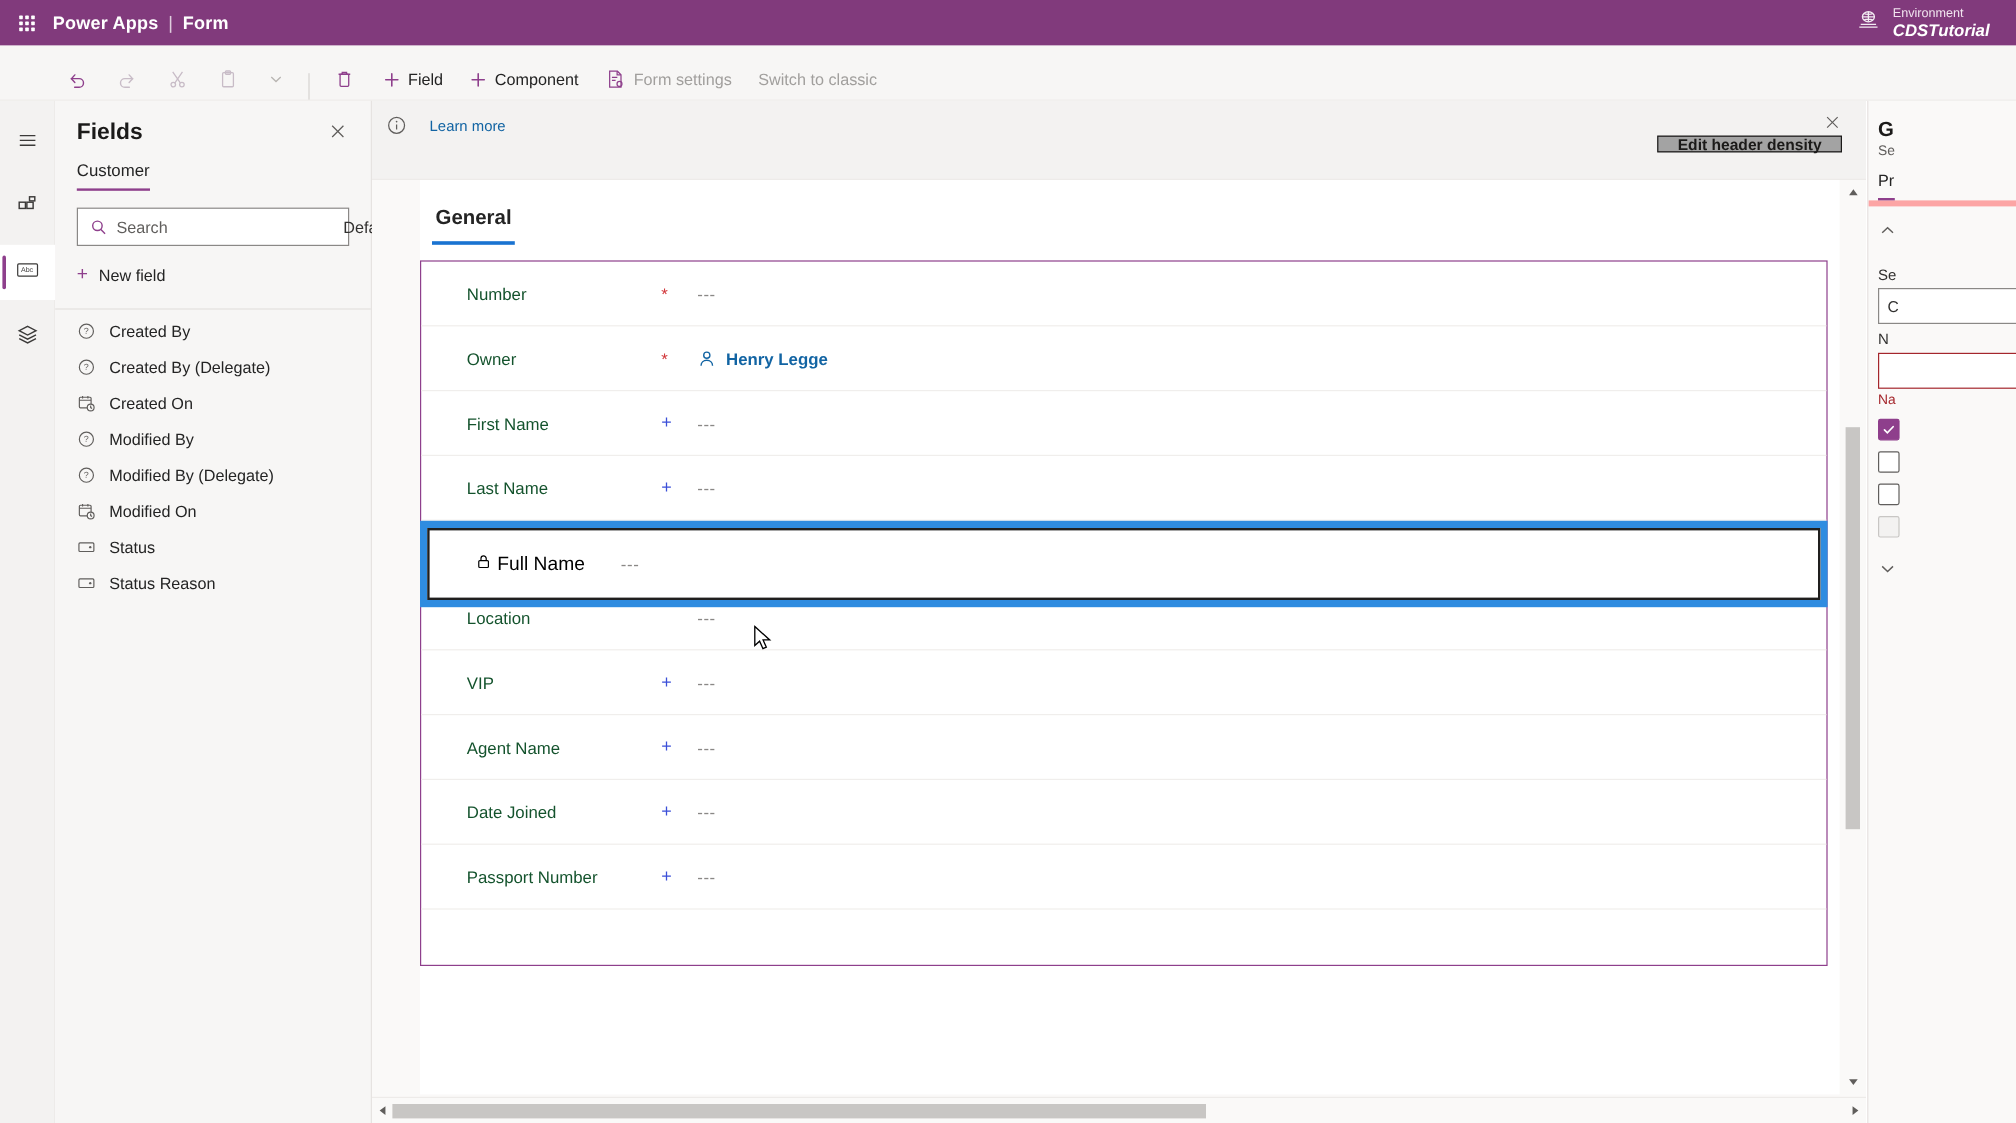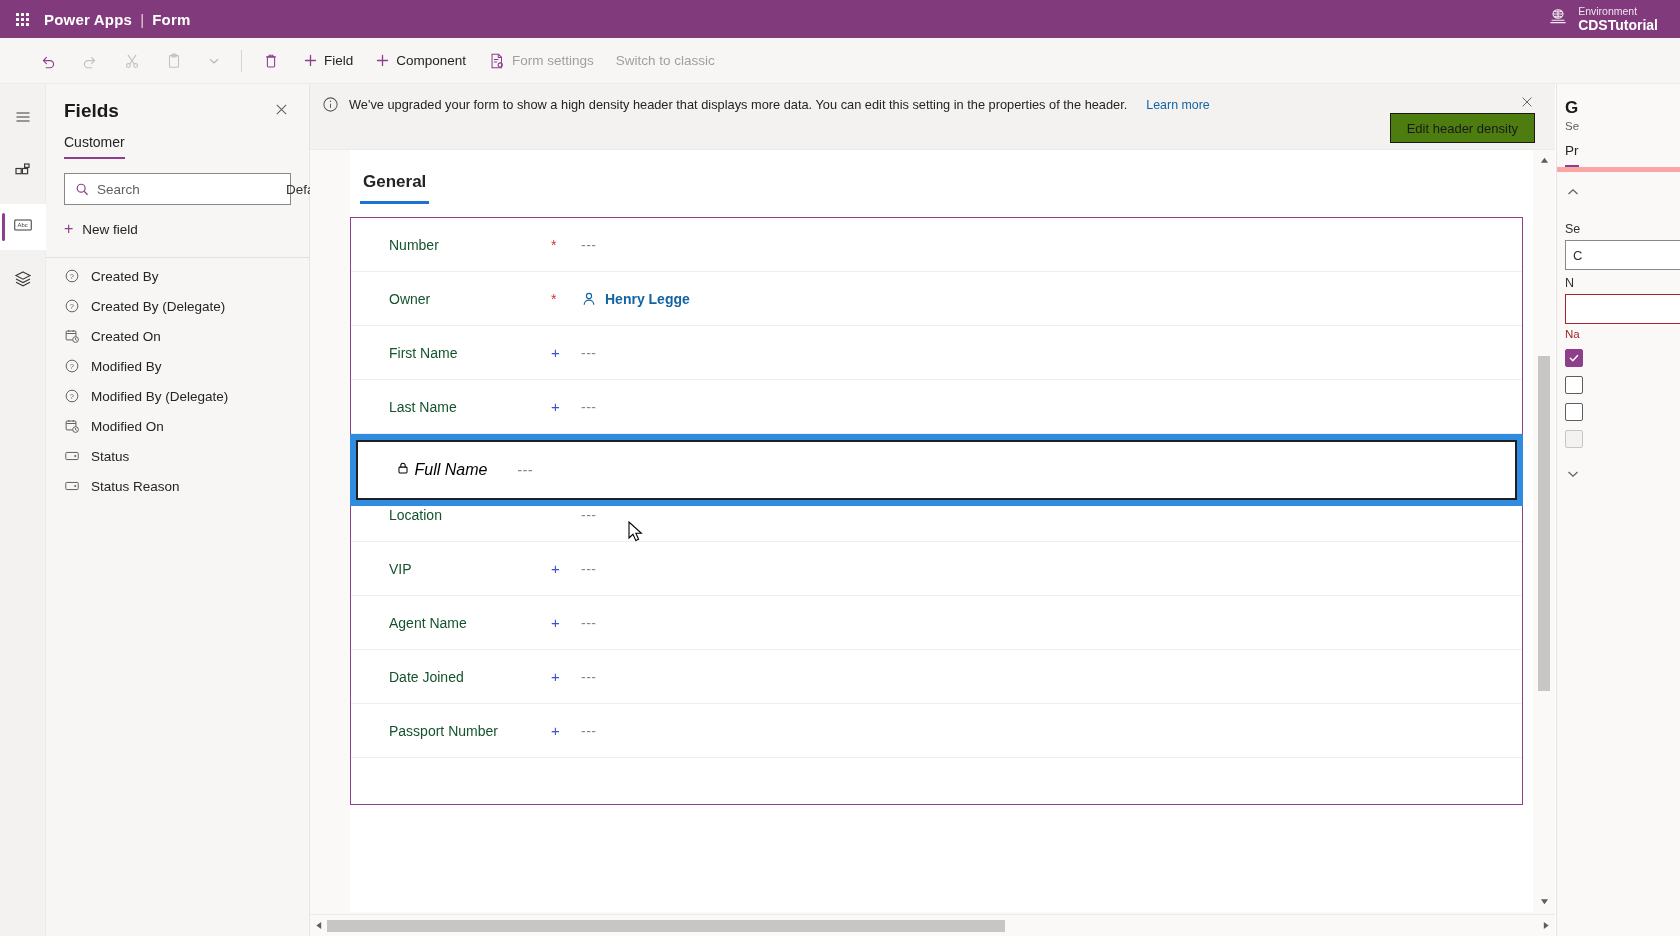--- a/index.html
+++ b/index.html
@@ -21,27 +21,27 @@
   .waffle-grid i { background: #ffffff; width: 3px; height: 3px; display: block; border-radius: 0.5px; }
   .brand { color: #ffffff; font-size: 15px; font-weight: bold; letter-spacing: .2px; display: flex; align-items: center; gap: 8px; }
   .brand .sep { font-weight: 400; opacity: .75; }
   .env-wrap {
     position: absolute; right: 22px; top: 0; height: 38px;
     display: flex; align-items: center; gap: 10px;
   }
   .env-icon { color: #ffffff; opacity: .9; }
   .env-text { line-height: 1.15; }
   .env-label { color: #f1e4ef; font-size: 10.5px; }
-  .env-name { color: #ffffff; font-size: 14px; font-weight: bold; }
+  .env-name { color: #ffffff; font-size: 14px; font-weight: bold; font-style: italic; }
 
   
   .cmdbar {
     position: absolute; top: 38px; left: 0; width: 1680px; height: 46px;
     background: #f7f6f5; border-bottom: 1px solid #edebe9;
-    display: flex; align-items: center; padding-left: 28px; gap: 2px;
+    display: flex; align-items: flex-end; padding-left: 44px; gap: 2px;
   }
   .cmd {
     display: flex; align-items: center; gap: 6px;
     height: 34px; padding: 0 10px; font-size: 13.5px; color: #242424;
     cursor: pointer; border-radius: 2px; white-space: nowrap;
   }
   .cmd.disabled { color: #a19f9d; cursor: default; }
   .cmd.icononly { padding: 0 11px; }
   .cmd svg { display: block; }
   .cmd-div { width: 1px; height: 22px; background: #d6d3d1; margin: 0 7px; }
@@ -120,24 +120,24 @@
     border-bottom: 1px solid #edebe9;
   }
   .notice-row { display: flex; align-items: center; gap: 10px; padding: 12px 0 0 12px; }
   .notice-ic { color: #605e5c; line-height: 0; flex: 0 0 auto; }
   .notice-text { font-size: 12.8px; color: #242424; }
   .notice-link { color: #1264a3; text-decoration: none; margin-left: 9px; font-size: 12.4px; cursor: pointer; }
   .notice-close {
     position: absolute; right: 18px; top: 8px; color: #605e5c; cursor: pointer; line-height: 0; padding: 3px;
   }
   .edit-density {
-    position: absolute; right: 20px; top: 29px; height: 30px; padding: 0 16px;
-    background: #4d7c0f; border: 1px solid #1b1a19; font-size: 13px; color: #1b1a19;
+    position: absolute; right: 20px; top: 29px; height: 14px; padding: 0 16px;
+    background: #a3a3a3; border: 1px solid #1b1a19; font-size: 13px; color: #1b1a19;
     font-family: "Liberation Sans", sans-serif; cursor: pointer;
-    display: flex; align-items: center; font-weight: 400;
+    display: flex; align-items: center; font-weight: 700;
   }
 
   .canvas { position: relative; height: 786px; background: #faf9f8; overflow: hidden; }
   .formsheet {
     position: absolute; left: 40px; top: 0px; right: 22px; bottom: 24px;
     background: #ffffff;
   }
   .form-tabs { padding: 22px 0 0 10px; display: flex; }
   .form-tab {
     font-size: 17px; color: #242424; font-weight: bold; padding: 0 3px 9px 3px;
@@ -160,21 +160,21 @@
   .freq { width: 30px; text-align: left; font-size: 14px; line-height: 1; }
   .freq.star { color: #d13438; }
   .freq.plus { color: #3b4fd8; font-size: 15px; }
   .fval { font-size: 14px; color: #8a8886; letter-spacing: .5px; }
   .fval.person { display: flex; align-items: center; gap: 8px; color: #1264a3; font-weight: bold; letter-spacing: 0; }
   .fval.person .pic { color: #1264a3; line-height: 0; }
 
   
   .sel-wrap {
     position: absolute; left: -1px; right: -1px; z-index: 5;
-    border: 6px solid #2f8ce0; background: #ffffff; font-style: italic;
+    border: 6px solid #2f8ce0; background: #ffffff;
   }
   .sel-inner {
     border: 2px solid #201f1e; background: #ffffff; height: 60px;
     display: flex; align-items: center; padding-left: 38px;
   }
 
   .cursor-arrow { position: absolute; z-index: 9; pointer-events: none; }
 
   
   .vscroll {
@@ -500,21 +500,20 @@
 
     <div class="notice">
       <div class="notice-row">
         <span class="notice-ic">
           <svg width="17" height="17" viewBox="0 0 18 18" fill="none" stroke="currentColor" stroke-width="1.1">
             <circle cx="9" cy="9" r="7"></circle>
               <path d="M9 8.2v4.4"></path>
               <circle cx="9" cy="5.6" r="0.75" fill="currentColor" stroke="none"></circle>
           </svg>
         </span>
-        <span class="notice-text">We've upgraded your form to show a high density header that displays more data. You can edit this setting in the properties of the header.</span>
         <a class="notice-link" href="#">Learn more</a>
       </div>
       <div class="notice-close">
         <svg width="14" height="14" viewBox="0 0 16 16" stroke="currentColor" stroke-width="1.1">
             <path d="M3 3l10 10M13 3L3 13"></path>
           </svg>
       </div>
       <button class="edit-density">Edit header density</button>
     </div>
 

